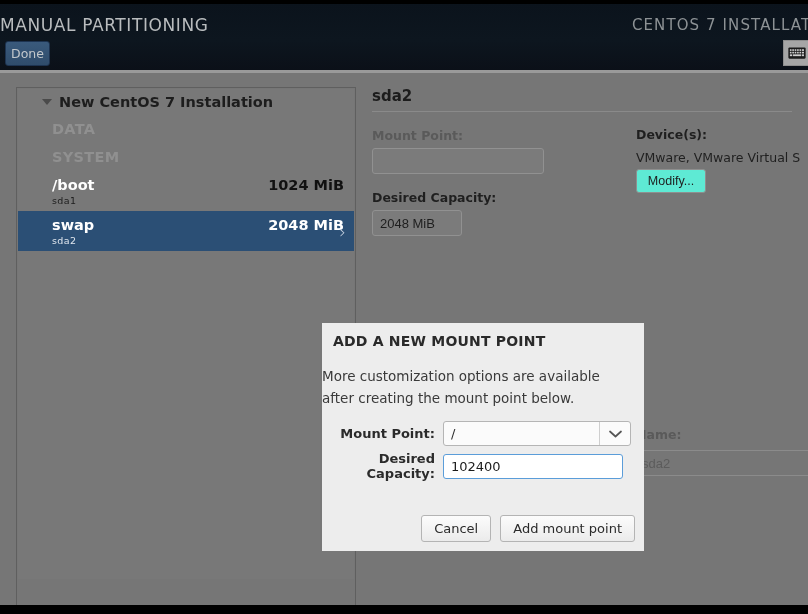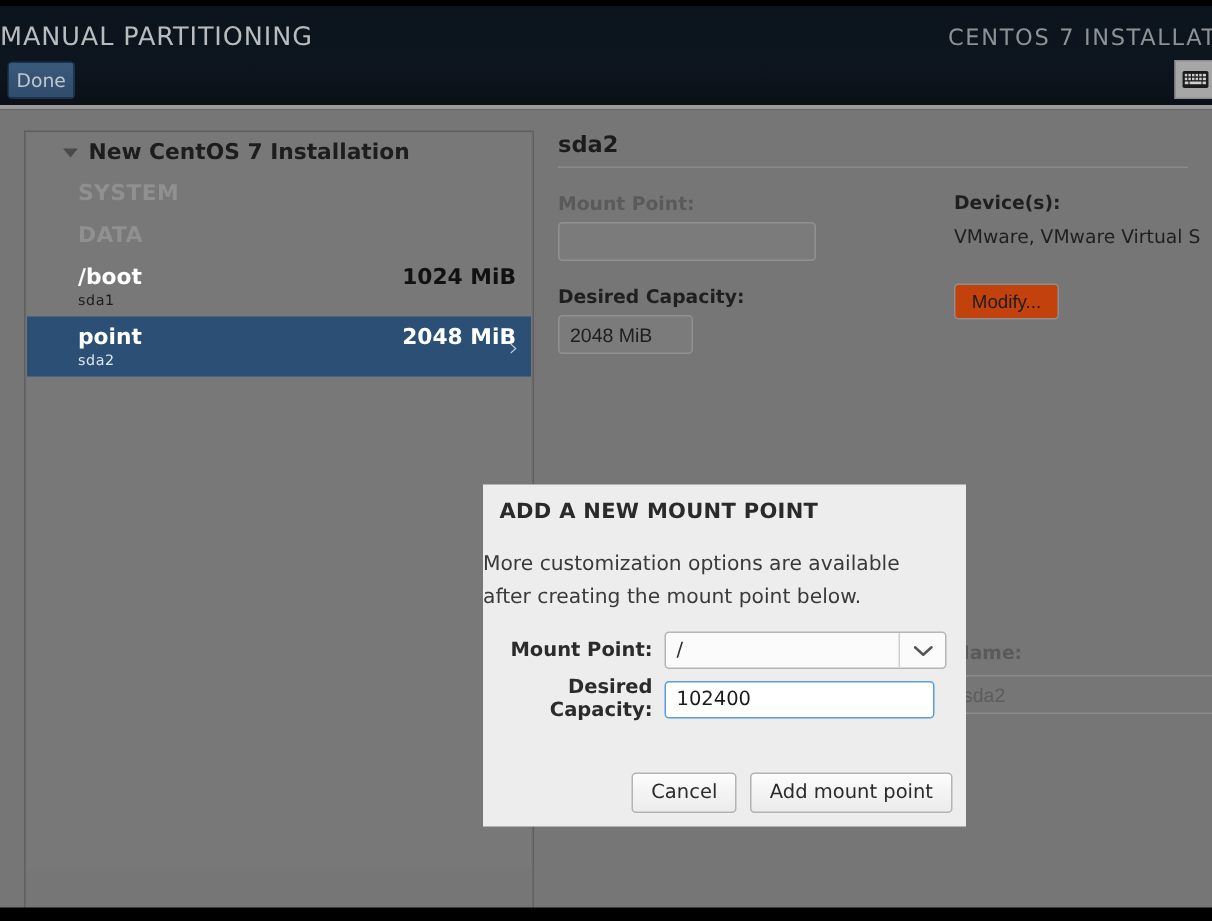--- a/index.html
+++ b/index.html
@@ -170,23 +170,23 @@
   }
   #mount-input { width: 172px; }
   #capacity-input { width: 90px; }
 
   .dev-col {
     position: absolute; left: 264px; top: 40px; width: 180px;
   }
   .dev-label { font-size: 12.5px; font-weight: bold; color: #1f1f1f; }
   .dev-value { font-size: 12.5px; color: #1f1f1f; margin-top: 8px; white-space: nowrap; }
   .modify-btn {
-    margin-top: 24px;
+    margin-top: 4px;
     width: 70px; height: 24px;
-    background: #c2410c;
+    background: #5eead4;
     border: 1px solid #8f8f8f;
     border-radius: 3px;
     font-size: 12.5px; color: #1e1e1e;
     cursor: pointer;
   }
 
   .name-block {
     position: absolute; left: 264px; top: 340px; width: 200px;
   }
   .name-label { font-size: 12.5px; font-weight: bold; color: #5a5a5a; }
@@ -325,34 +325,34 @@
   <div class="body-area">
 
     <div class="part-panel">
       <div class="part-list">
 
         <div class="group-header">
           <span class="tri"></span>
           <span>New CentOS 7 Installation</span>
         </div>
 
+        <div class="sub-label">DATA</div>
         <div class="sub-label">SYSTEM</div>
-        <div class="sub-label">DATA</div>
 
         <div class="part-row">
           <div class="r1">
             <span class="part-name">/boot</span>
             <span class="part-size">1024 MiB</span>
           </div>
           <div class="part-dev">sda1</div>
         </div>
 
         <div class="part-row selected">
           <div class="r1">
-            <span class="part-name">point</span>
+            <span class="part-name">swap</span>
             <span class="size-wrap">
               <span class="part-size">2048 MiB</span>
             </span>
           </div>
           <div class="part-dev">sda2</div>
           <span class="chev">›</span>
         </div>
 
       </div>
 

